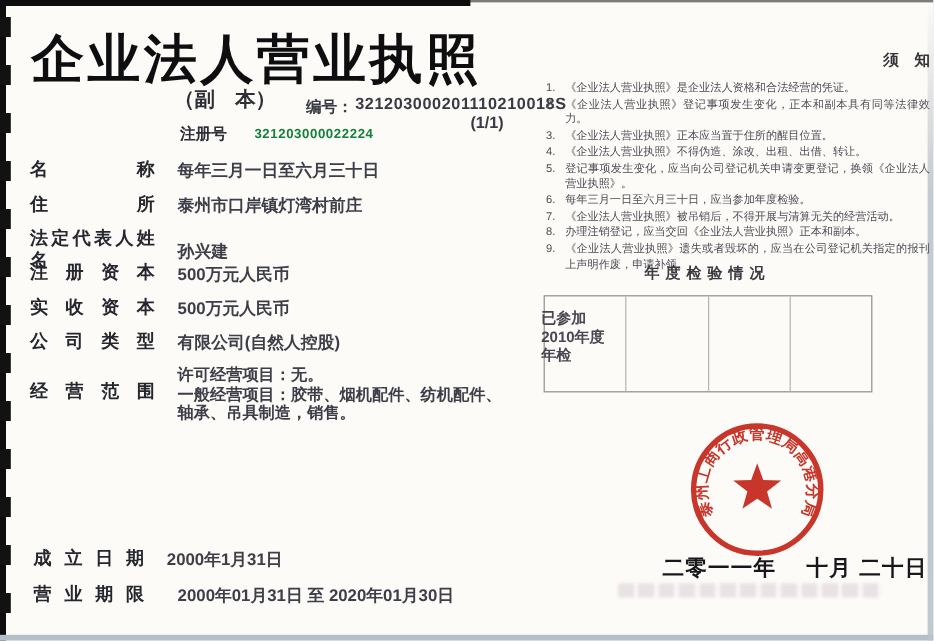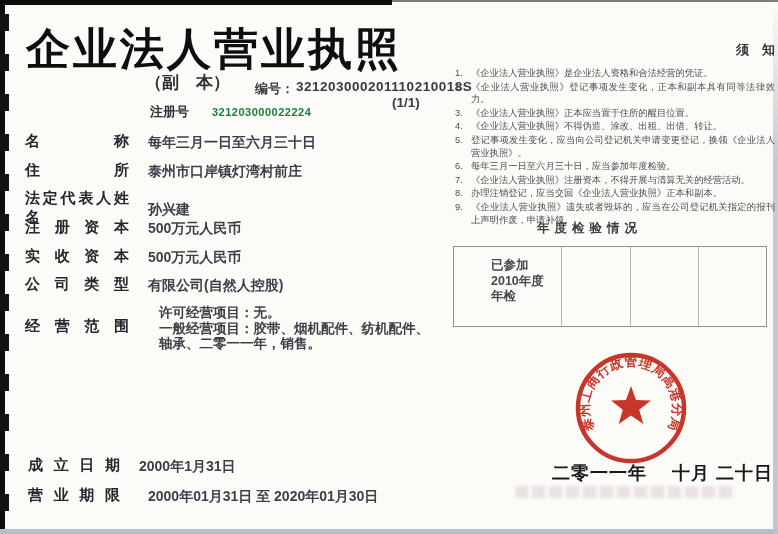--- a/index.html
+++ b/index.html
@@ -19,30 +19,30 @@
   .copy-type{position:absolute;left:145px;top:71px;font-size:17px;font-weight:700;color:#2e2e36;white-space:nowrap;}
   .serial-label{position:absolute;left:255px;top:80px;font-size:13px;font-weight:700;color:#3a3a44;}
   .serial-number{position:absolute;left:296px;top:79px;font-size:13.5px;font-weight:700;letter-spacing:.5px;color:#3a3a44;}
   .page-indicator{position:absolute;left:392px;top:95px;font-size:13.5px;font-weight:600;color:#3a3a44;}
   .reg-label{position:absolute;left:150px;top:103px;font-size:13px;font-weight:700;color:#2e2e36;}
   .reg-value{position:absolute;left:212px;top:106px;font-size:11px;font-weight:600;letter-spacing:.5px;color:#15803d;}
 
   .frow{position:absolute;left:25px;display:flex;align-items:center;}
   .flabel{width:104px;font-size:15px;font-weight:700;color:#26262e;text-align:justify;text-align-last:justify;text-justify:inter-character;flex-shrink:0;}
   .fvalue{margin-left:19px;padding-top:3px;font-size:14px;font-weight:600;color:#3e3e49;white-space:nowrap;}
-  .scope div{line-height:15.5px;font-size:13.5px;margin-left:11px;}
+  .scope div{line-height:15.5px;font-size:13.5px;}
 
   .notice-title{position:absolute;left:455px;top:41px;width:320px;text-align:right;font-size:13px;font-weight:700;color:#333338;}
   .notice-list{position:absolute;left:455px;top:67px;width:320px;}
   .nitem{display:flex;margin-bottom:1px;}
   .nnum{width:16px;flex-shrink:0;font-size:9.3px;color:#4c4c54;line-height:12.6px;}
   .ntext{flex:1;font-size:9.3px;color:#4c4c54;line-height:12.6px;text-align:justify;}
 
   .insp-title{position:absolute;left:453px;top:220px;width:273px;text-align:center;font-size:12.5px;font-weight:600;letter-spacing:5px;color:#3a3a40;}
-  .insp-table{position:absolute;left:453px;top:246px;width:272px;height:79px;border:1px solid #8f8f8f;display:flex;background:transparent;padding-left:40px;}
+  .insp-table{position:absolute;left:453px;top:246px;width:272px;height:79px;border:1px solid #8f8f8f;display:flex;background:transparent;}
   .insp-cell{flex:1;border-right:1px solid #b5b5b5;}
   .insp-cell:last-child{border-right:none;}
   .participated{margin:11px 0 0 -3px;font-size:12.5px;font-weight:600;line-height:15.5px;color:#4a4550;white-space:pre-line;}
 
   .seal{position:absolute;left:566px;top:342px;width:130px;height:130px;opacity:.93;}
   .seal text{font-family:"Liberation Sans","DejaVu Sans",sans-serif;font-size:13px;font-weight:700;letter-spacing:.5px;}
   .issue-date{position:absolute;left:552px;top:461px;font-size:18px;font-weight:600;letter-spacing:1px;color:#18181c;white-space:nowrap;}
   .ghost-print{position:absolute;left:515px;top:486px;width:220px;height:12px;border-radius:2px;opacity:.45;filter:blur(1.5px);
         background:repeating-linear-gradient(90deg,rgba(150,110,135,.40) 0 13px,rgba(205,185,200,.12) 13px 17px);}
 
@@ -91,21 +91,21 @@
   </div>
   <div class="frow" style="top:274px">
     <span class="flabel">公司类型</span>
     <span class="fvalue">有限公司(自然人控股)</span>
   </div>
   <div class="frow" style="top:302px">
     <span class="flabel">经营范围</span>
     <span class="fvalue scope">
       <div>许可经营项目：无。</div>
       <div>一般经营项目：胶带、烟机配件、纺机配件、</div>
-      <div>轴承、二零一一年，销售。</div>
+      <div>轴承、吊具制造，销售。</div>
     </span>
   </div>
 
   <div class="notice-title">须　知</div>
   <div class="notice-list">
     <div class="nitem">
       <span class="nnum">1.</span>
       <span class="ntext">《企业法人营业执照》是企业法人资格和合法经营的凭证。</span>
     </div>
     <div class="nitem">
@@ -123,21 +123,21 @@
     <div class="nitem">
       <span class="nnum">5.</span>
       <span class="ntext">登记事项发生变化，应当向公司登记机关申请变更登记，换领《企业法人营业执照》。</span>
     </div>
     <div class="nitem">
       <span class="nnum">6.</span>
       <span class="ntext">每年三月一日至六月三十日，应当参加年度检验。</span>
     </div>
     <div class="nitem">
       <span class="nnum">7.</span>
-      <span class="ntext">《企业法人营业执照》注册资本，不得开展与清算无关的经营活动。</span>
+      <span class="ntext">《企业法人营业执照》被吊销后，不得开展与清算无关的经营活动。</span>
     </div>
     <div class="nitem">
       <span class="nnum">8.</span>
       <span class="ntext">办理注销登记，应当交回《企业法人营业执照》正本和副本。</span>
     </div>
     <div class="nitem">
       <span class="nnum">9.</span>
       <span class="ntext">《企业法人营业执照》遗失或者毁坏的，应当在公司登记机关指定的报刊上声明作废，申请补领。</span>
     </div>
   </div>

